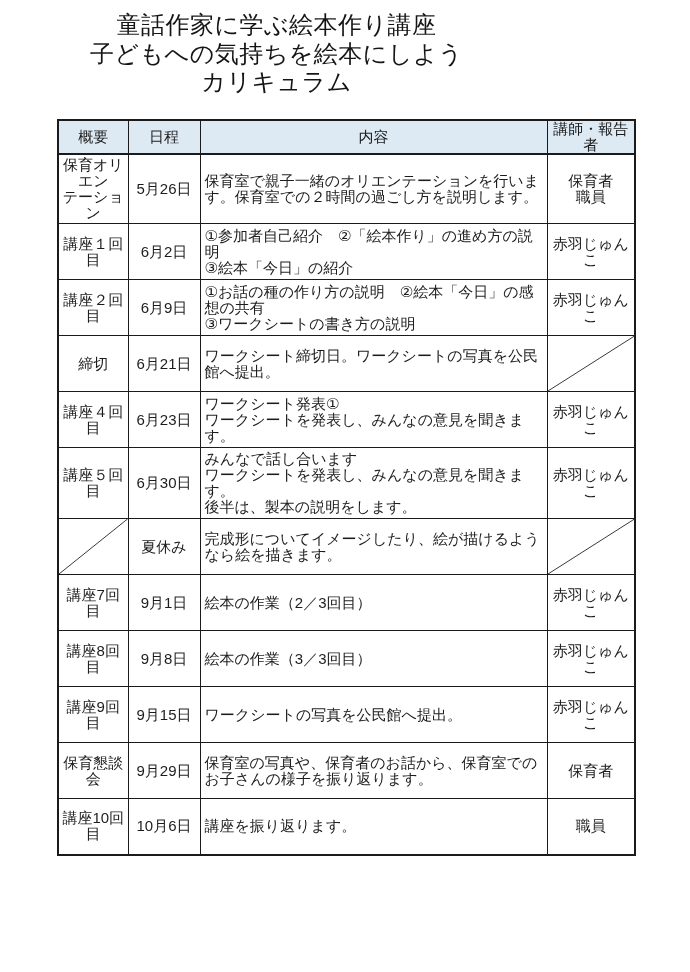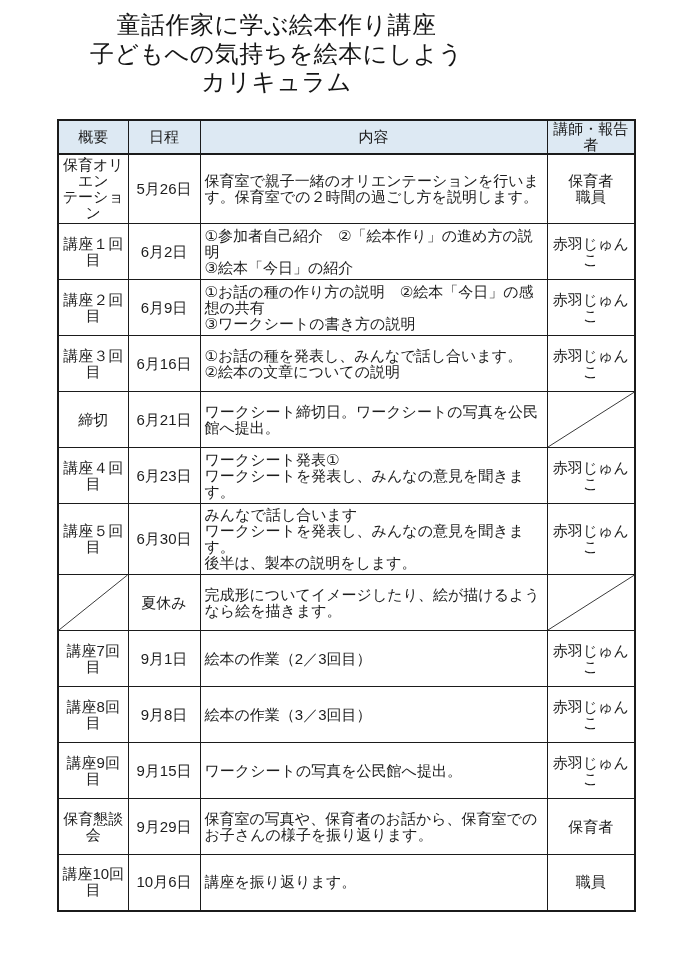--- a/index.html
+++ b/index.html
@@ -113,27 +113,20 @@
         <td class="cell-center">赤羽じゅんこ</td>
       </tr>
       <tr>
         <td class="cell-center">講座２回目</td>
         <td class="cell-center">6月9日</td>
         <td class="cell-content">①お話の種の作り方の説明　②絵本「今日」の感想の共有
 ③ワークシートの書き方の説明</td>
         <td class="cell-center">赤羽じゅんこ</td>
       </tr>
       <tr>
-        <td class="cell-center">講座３回目</td>
-        <td class="cell-center">6月16日</td>
-        <td class="cell-content">①お話の種を発表し、みんなで話し合います。
-②絵本の文章についての説明</td>
-        <td class="cell-center">赤羽じゅんこ</td>
-      </tr>
-      <tr>
         <td class="cell-center">締切</td>
         <td class="cell-center">6月21日</td>
         <td class="cell-content">ワークシート締切日。ワークシートの写真を公民館へ提出。</td>
         <td class="cell-center diag">
           <svg class="diag-svg" viewBox="0 0 100 100" preserveAspectRatio="none">
               <line x1="0" y1="100" x2="100" y2="0" stroke="#3a3a3a" stroke-width="1" vector-effect="non-scaling-stroke"></line>
             </svg>
         </td>
       </tr>
       <tr>

